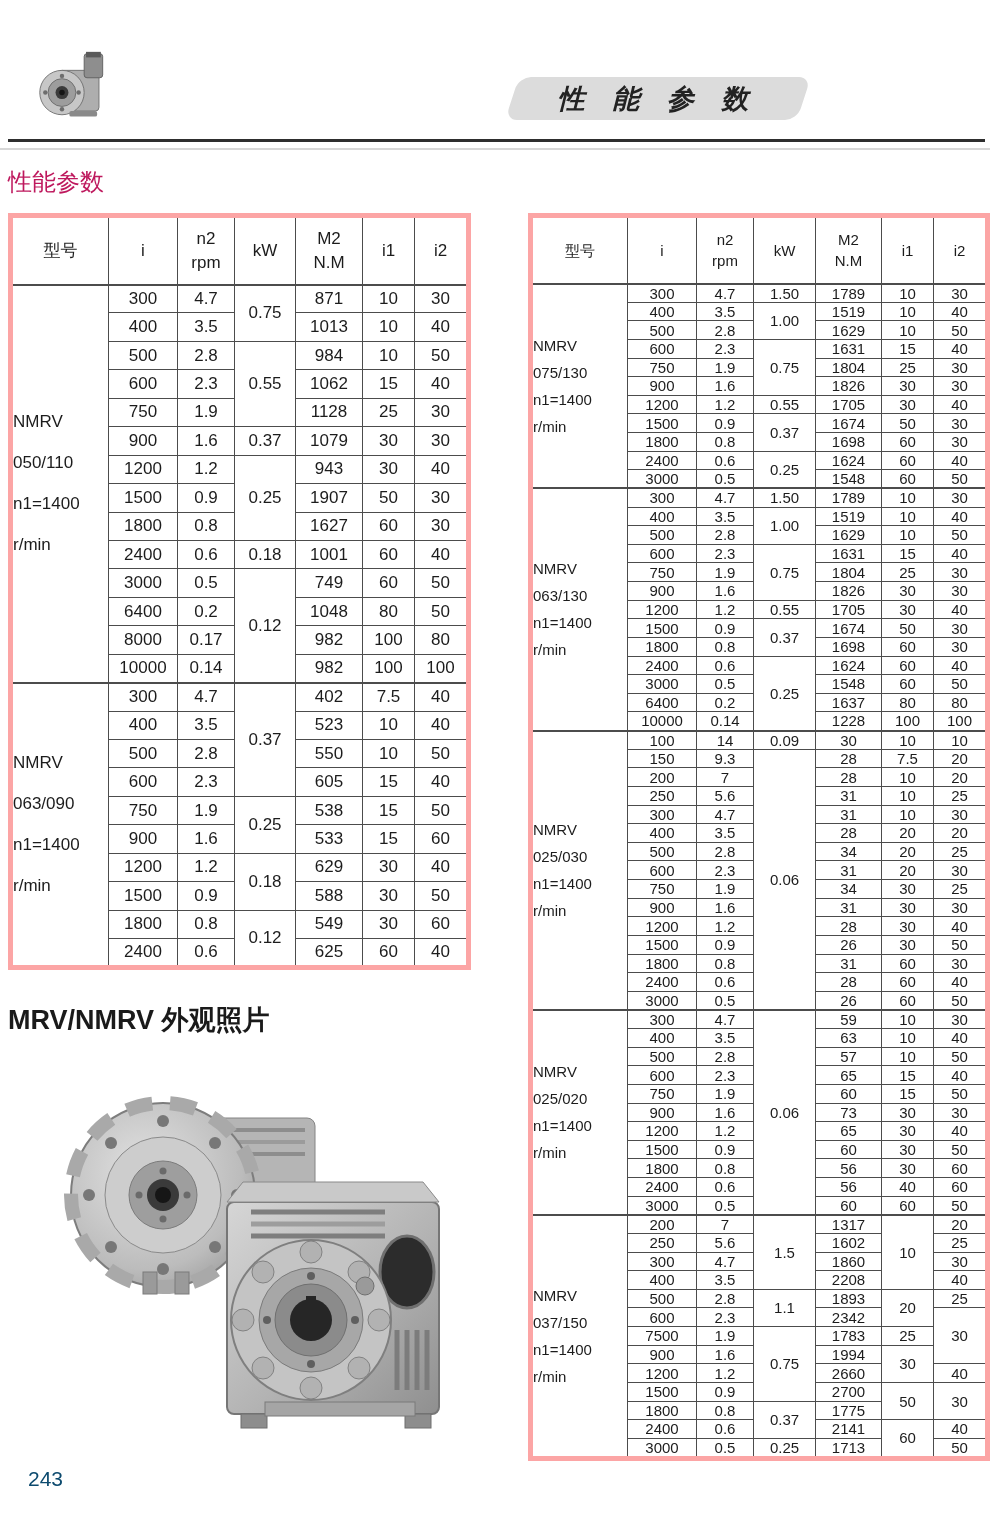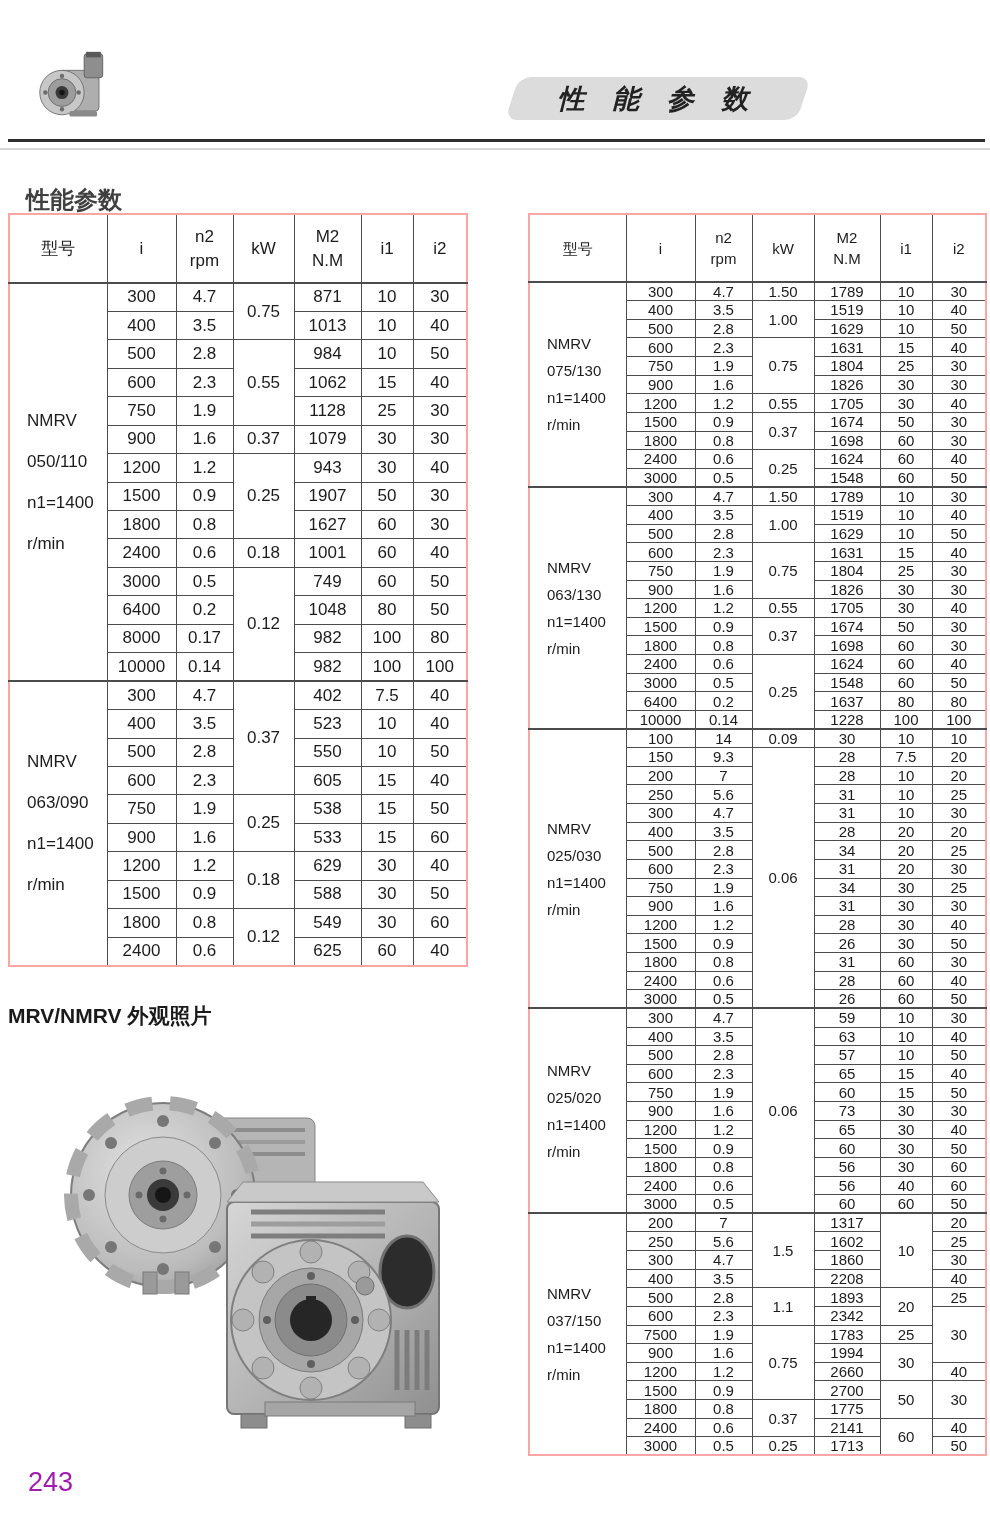--- a/index.html
+++ b/index.html
@@ -14,42 +14,42 @@
     position:absolute;left:512px;top:77px;width:292px;height:43px;
     background:#dcdcdc;border-radius:12px;transform:skewX(-18deg);
     display:flex;align-items:center;justify-content:center;
   }
   .banner-text{
     transform:skewX(18deg);font-style:italic;font-weight:bold;
     font-size:27px;color:#222;letter-spacing:10px;white-space:nowrap;
   }
   .rule{position:absolute;left:8px;top:139px;width:977px;height:3px;background:#2e2e2e;}
   .rule-light{position:absolute;left:0px;top:148px;width:990px;height:2px;background:#d7d7d7;}
-  .sec1{position:absolute;left:8px;top:166px;margin:18px;font-size:24px;font-weight:bold;color:#404040;}
-  .sec2{position:absolute;left:8px;top:1002px;margin:0;font-size:21px;font-weight:bold;color:#1a1a1a;}
-  .pageno{position:absolute;left:28px;top:1467px;font-size:27px;color:#a21caf;}
+  .sec1{position:absolute;left:8px;top:166px;margin:0;font-size:24px;font-weight:normal;color:#be185d;}
+  .sec2{position:absolute;left:8px;top:1002px;margin:0;font-size:27px;font-weight:bold;color:#1a1a1a;}
+  .pageno{position:absolute;left:28px;top:1467px;font-size:21px;color:#0c4a6e;}
   
   .ptable{
     position:absolute;border-collapse:collapse;table-layout:fixed;background:#fff;
-    border:2px solid #fca5a5;
+    border:5px solid #fca5a5;
   }
   .ptable th,.ptable td{
     border:1px solid #4c4c4c;text-align:center;vertical-align:middle;
     padding:0;font-weight:normal;color:#1c1c1c;overflow:hidden;
   }
   .ptable thead th{line-height:1.4;}
   .ptable-left{left:8px;top:213px;width:458px;font-size:17px;}
   .ptable-left thead tr{height:69px;}
   .ptable-left tbody tr{height:28.45px;}
   .ptable-right{left:528px;top:213px;width:457px;font-size:15px;}
   .ptable-right thead tr{height:68px;}
   .ptable-right tbody tr{height:18.63px;}
   .ptable tbody tr.group-start td{border-top-width:2px;}
   .model-cell{vertical-align:middle;}
-  .model{display:flex;flex-direction:column;align-items:flex-start;text-align:left;padding-left:17px;}
+  .model{display:flex;flex-direction:column;align-items:flex-start;text-align:left;}
   .ptable-left .model{gap:21px;font-size:17px;}
   .ptable-right .model{gap:10px;font-size:15px;}
   .hdr-line{display:block;}
   
   .photo{position:absolute;left:55px;top:1090px;width:400px;height:360px;}
 </style>
 </head>
 <body>
 
 <div class="page">

